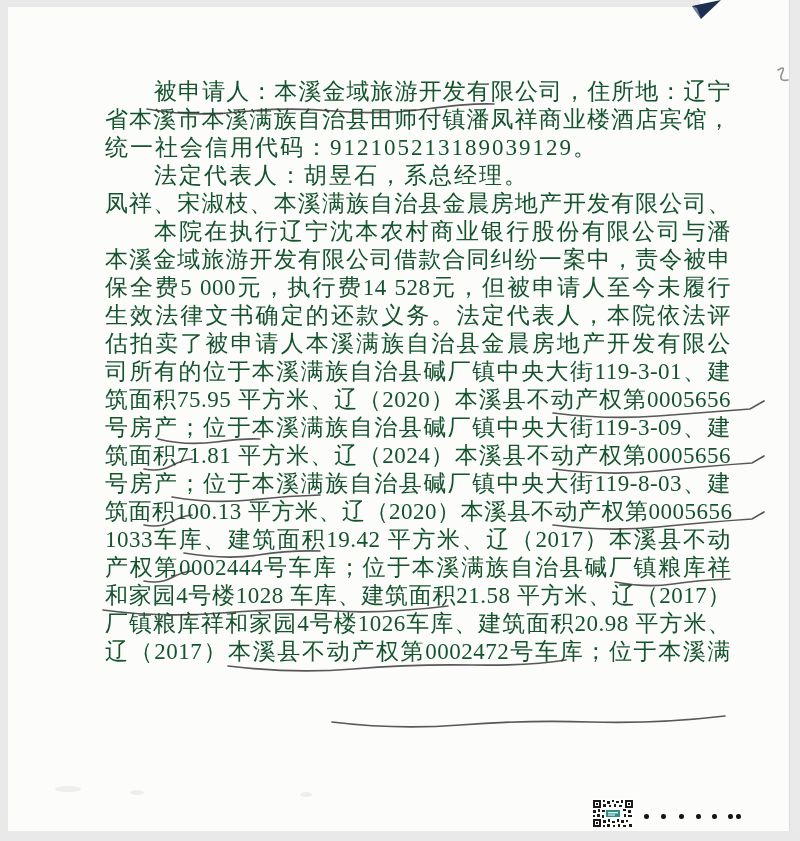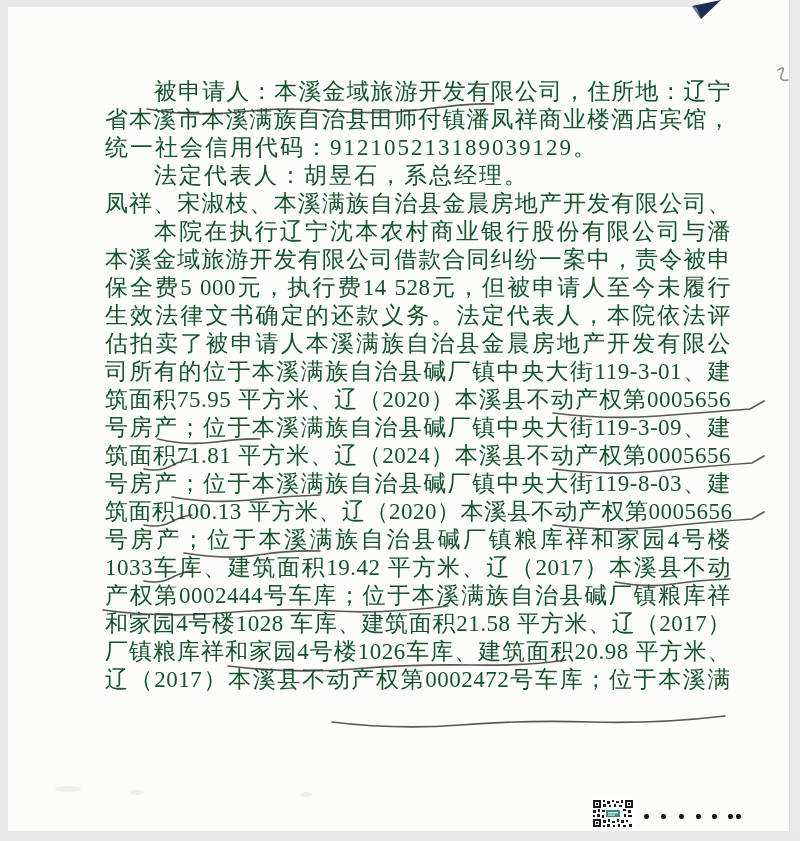--- a/index.html
+++ b/index.html
@@ -64,21 +64,20 @@
     <div class="doc-line">本溪金域旅游开发有限公司借款合同纠纷一案中，责令被申</div>
     <div class="doc-line">保全费5 000元，执行费14 528元，但被申请人至今未履行</div>
     <div class="doc-line">生效法律文书确定的还款义务。法定代表人，本院依法评</div>
     <div class="doc-line">估拍卖了被申请人本溪满族自治县金晨房地产开发有限公</div>
     <div class="doc-line">司所有的位于本溪满族自治县碱厂镇中央大街119-3-01、建</div>
     <div class="doc-line">筑面积75.95 平方米、辽（2020）本溪县不动产权第0005656</div>
     <div class="doc-line">号房产；位于本溪满族自治县碱厂镇中央大街119-3-09、建</div>
     <div class="doc-line">筑面积71.81 平方米、辽（2024）本溪县不动产权第0005656</div>
     <div class="doc-line">号房产；位于本溪满族自治县碱厂镇中央大街119-8-03、建</div>
     <div class="doc-line">筑面积100.13 平方米、辽（2020）本溪县不动产权第0005656</div>
-    <div class="doc-line">号房产；位于本溪满族自治县碱厂镇粮库祥和家园4号楼</div>
     <div class="doc-line">1033车库、建筑面积19.42 平方米、辽（2017）本溪县不动</div>
     <div class="doc-line">产权第0002444号车库；位于本溪满族自治县碱厂镇粮库祥</div>
     <div class="doc-line">和家园4号楼1028 车库、建筑面积21.58 平方米、辽（2017）</div>
     <div class="doc-line">厂镇粮库祥和家园4号楼1026车库、建筑面积20.98 平方米、</div>
     <div class="doc-line">辽（2017）本溪县不动产权第0002472号车库；位于本溪满</div>
   </div>
 
   <svg class="pen-overlay" viewBox="0 0 800 841">
     <path d="M147,109 q45,8 92,3 t95,-1 t92,-2 t68,-5"></path>
     <path d="M553,413 q55,7 105,3 t92,-7 l14,-8"></path>

